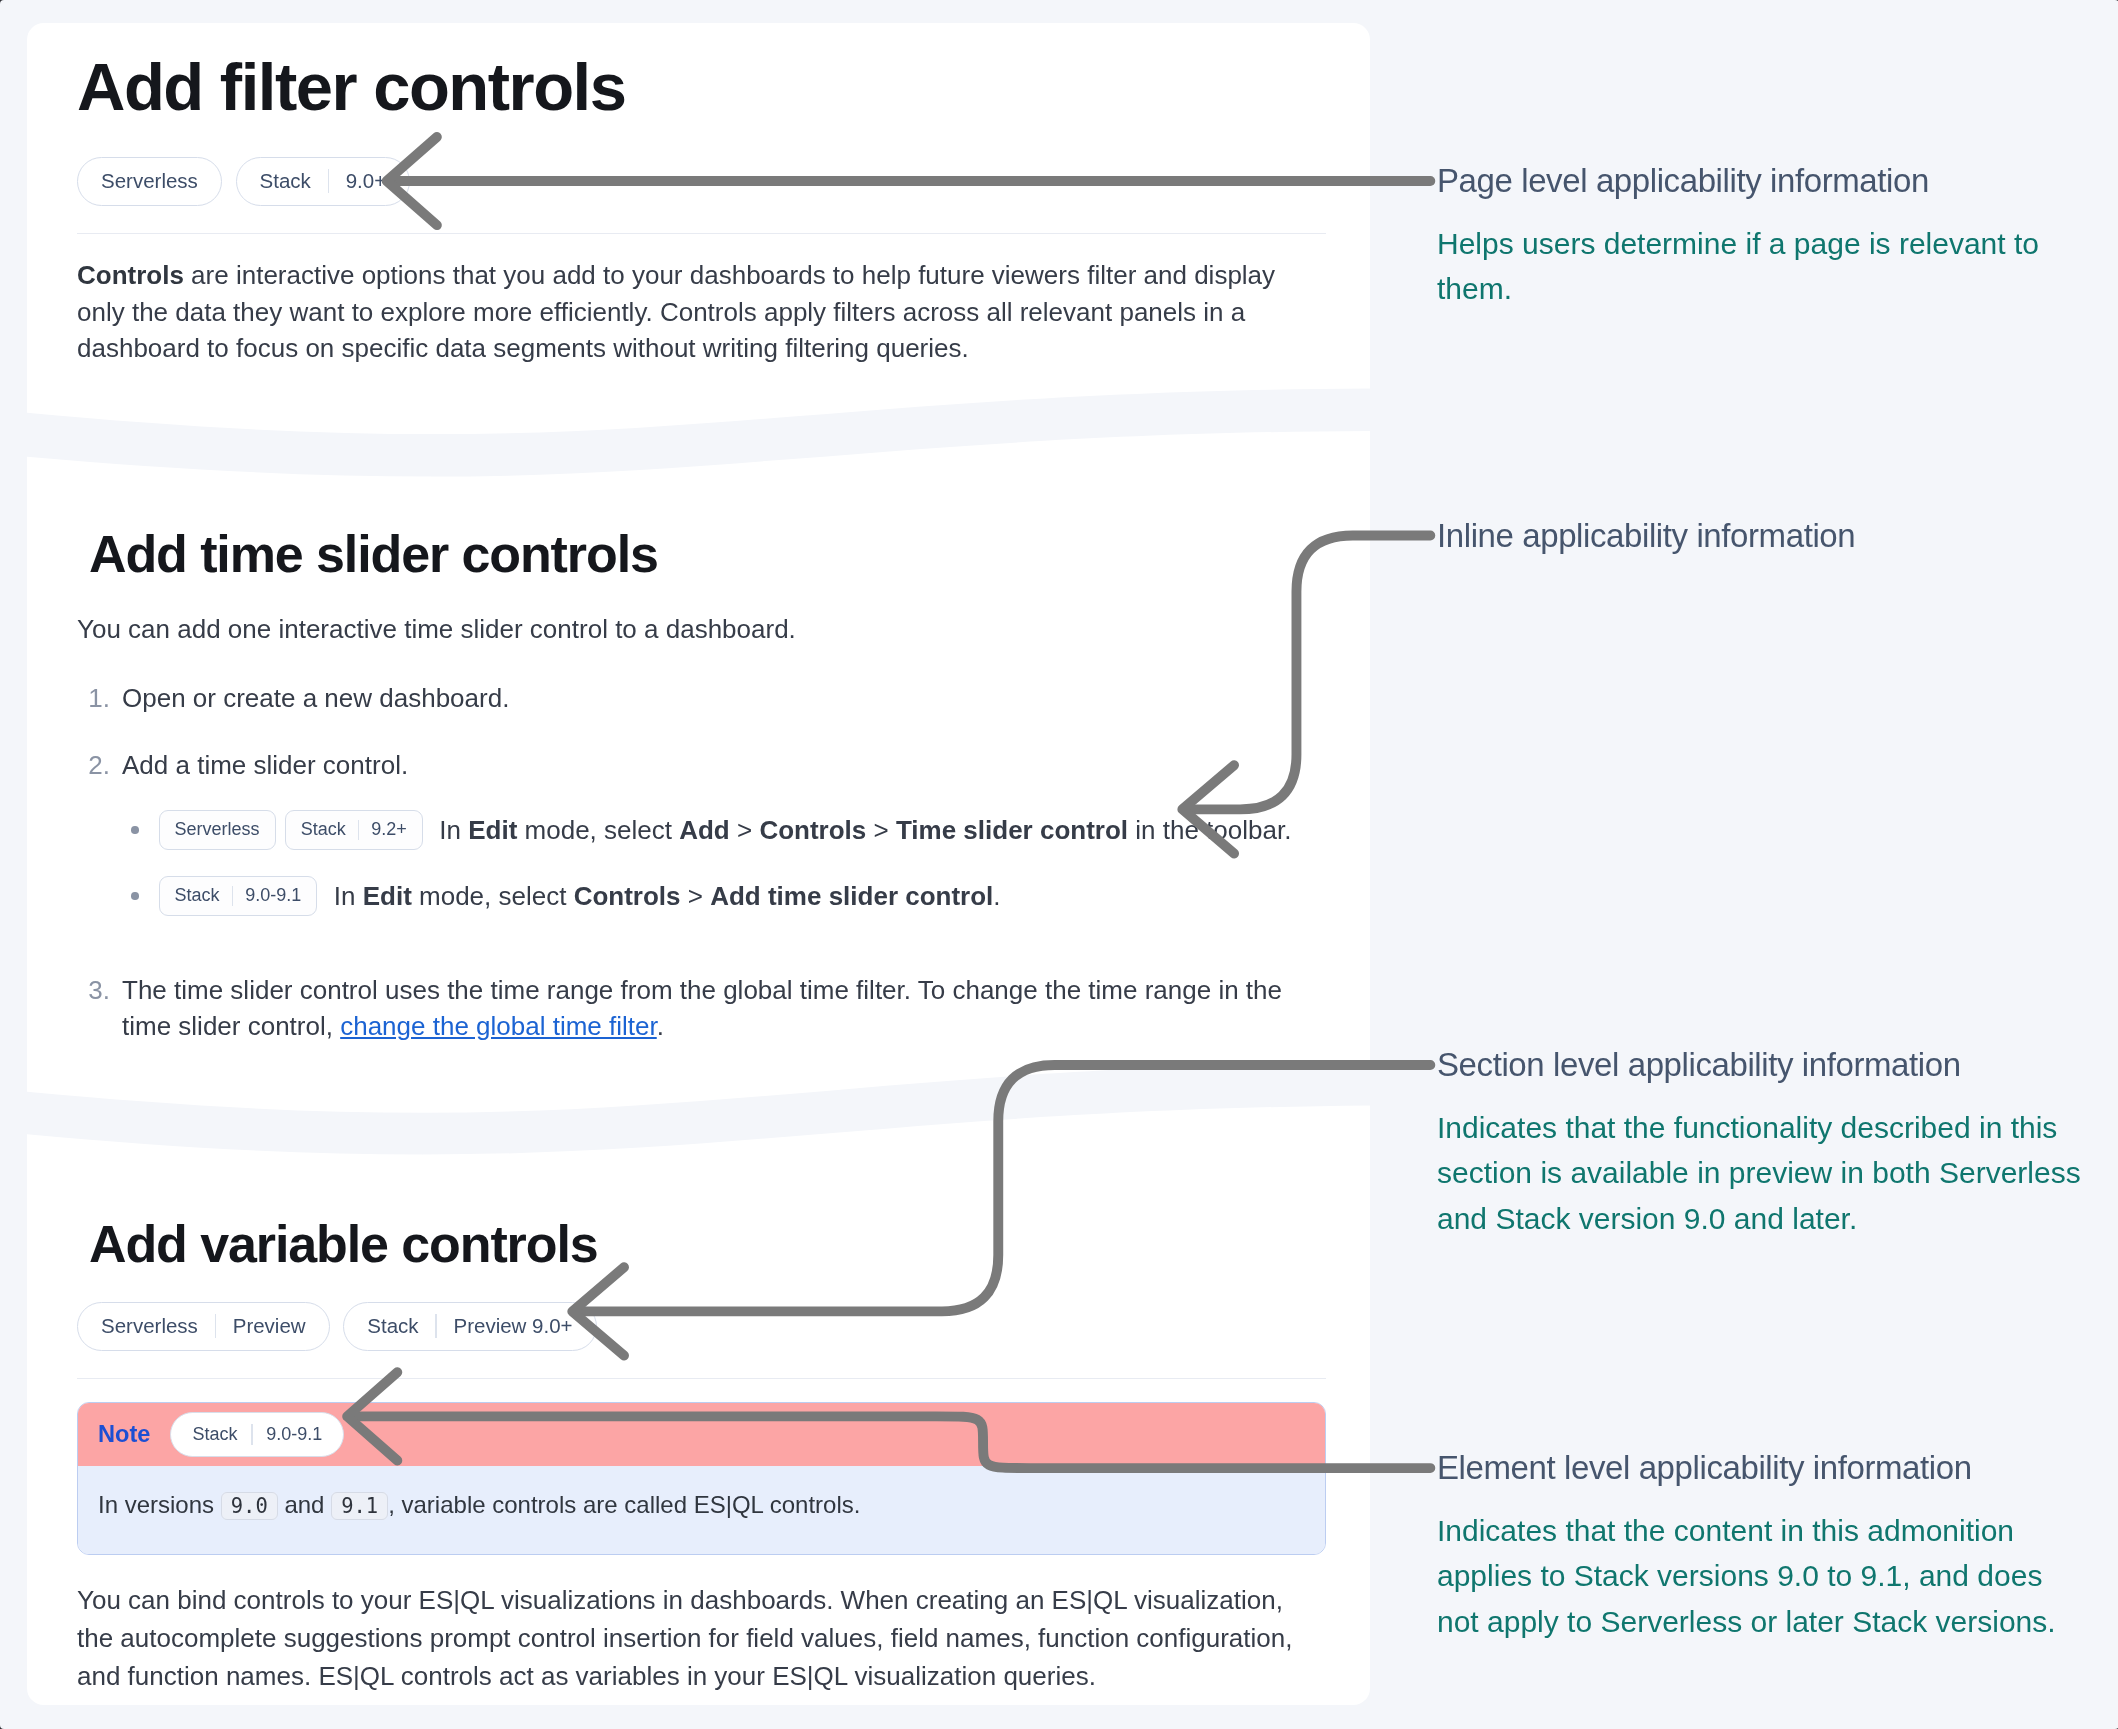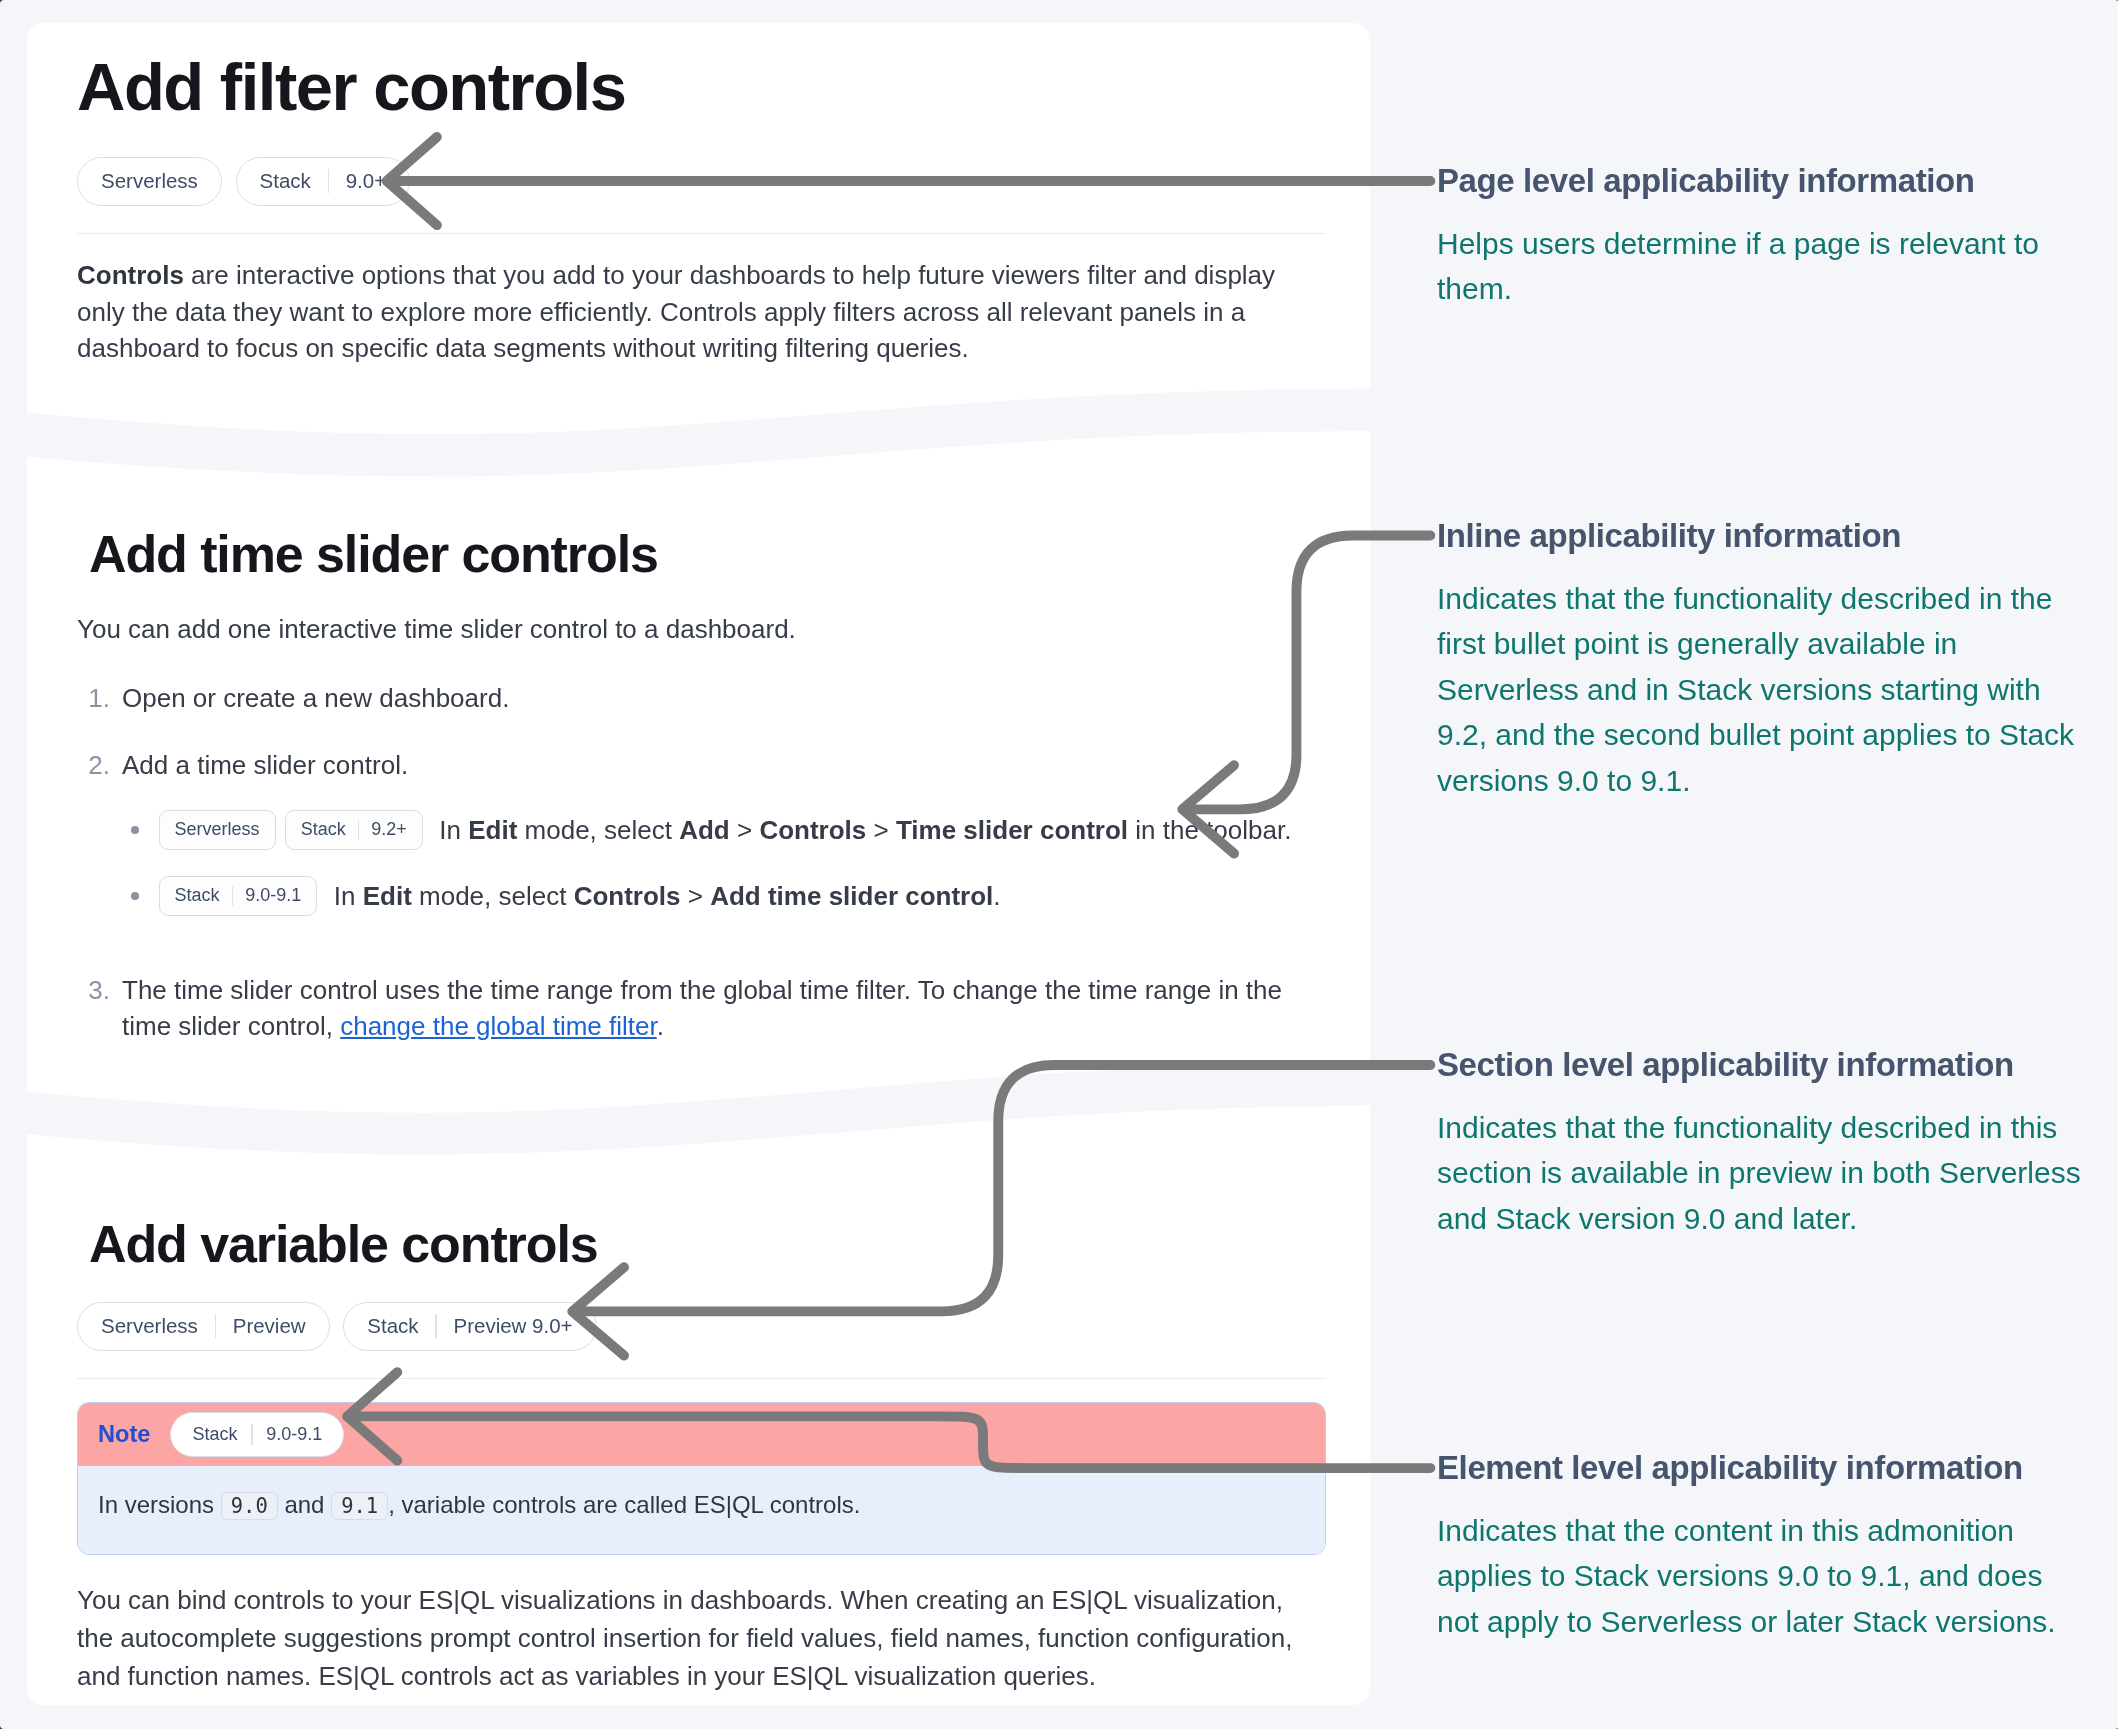--- a/index.html
+++ b/index.html
@@ -53,21 +53,21 @@
              border-radius:760px;background:#fff;font-size:18px;color:#3d4d68;}
   .note-pill .sep{width:1.5px;height:21px;background:#dde3ed;margin:0 13.7px;}
   .note-body{background:#e7eefc;padding:23px 20px 32px;font-size:24px;color:#30363f;line-height:1.35;}
   code.code-chip{font-family:"DejaVu Sans Mono",monospace;font-size:20.5px;background:#edf0f7;
                  border:1.5px solid #d6dbe6;border-radius:6px;padding:1px 9px;color:#2e333c;}
   .outro{margin-top:27px;font-size:26px;line-height:1.46;max-width:1236px;}
 
   
   .anno-col{position:absolute;left:1369px;top:0;width:749px;height:100%;}
   .anno{position:absolute;left:68px;width:647px;}
-  .anno h3{font-size:33px;font-weight:700;color:#46556d;margin:0;line-height:1.2;letter-spacing:-0.4px;}
+  .anno h3{font-size:33px;font-weight:400;color:#46556d;margin:0;line-height:1.2;letter-spacing:-0.4px;}
   .anno p{font-size:30px;line-height:1.52;color:#0f766e;margin:20px 0 0;}
   .anno-1{top:161px;} .anno-2{top:516px;} .anno-3{top:1045px;} .anno-4{top:1448px;}
 
   
   .arrows{position:absolute;inset:0;width:100%;height:100%;z-index:50;pointer-events:none;}
   .arrows path{fill:none;stroke:#7a7a7a;stroke-width:13;stroke-linecap:round;stroke-linejoin:round;}
 </style>
 </head>
 <body>
 
@@ -190,21 +190,20 @@
 
   </div>
 
   <div class="anno-col">
     <div class="anno anno-1">
       <h3>Page level applicability information</h3>
       <p>Helps users determine if a page is relevant to them.</p>
     </div>
     <div class="anno anno-2">
       <h3>Inline applicability information</h3>
-      <p>Indicates that the functionality described in the first bullet point is generally available in Serverless and in Stack versions starting with 9.2, and the second bullet point applies to Stack versions 9.0 to 9.1.</p>
     </div>
     <div class="anno anno-3">
       <h3>Section level applicability information</h3>
       <p>Indicates that the functionality described in this section is available in preview in both Serverless and Stack version 9.0 and later.</p>
     </div>
     <div class="anno anno-4">
       <h3>Element level applicability information</h3>
       <p>Indicates that the content in this admonition applies to Stack versions 9.0 to 9.1, and does not apply to Serverless or later Stack versions.</p>
     </div>
   </div>

